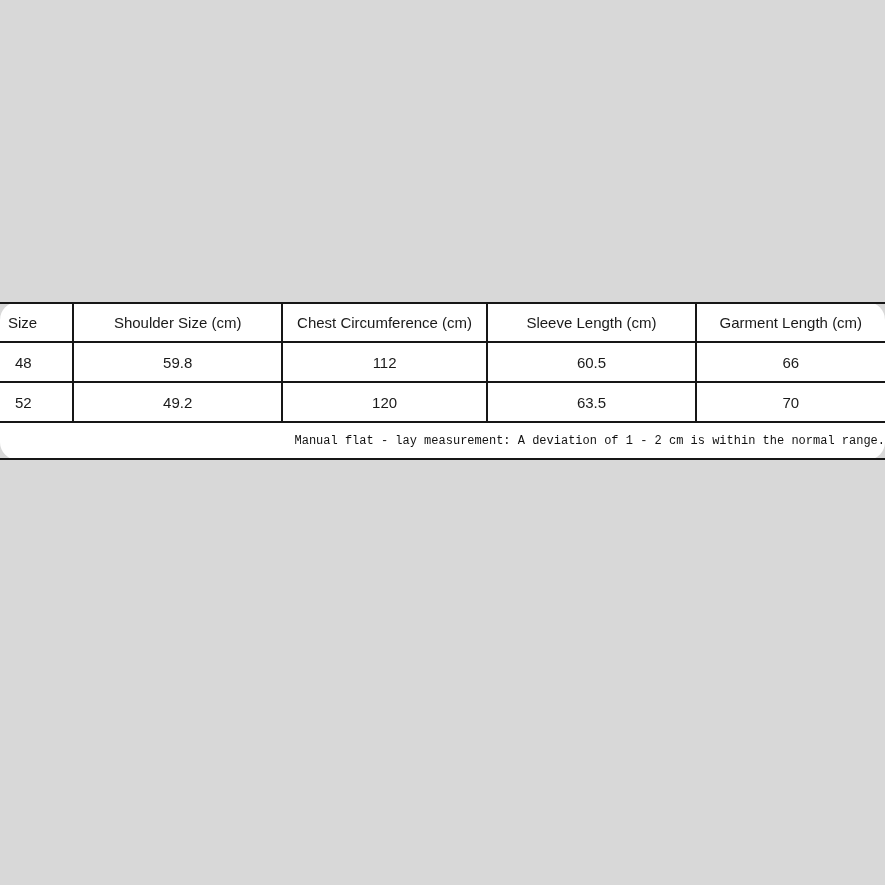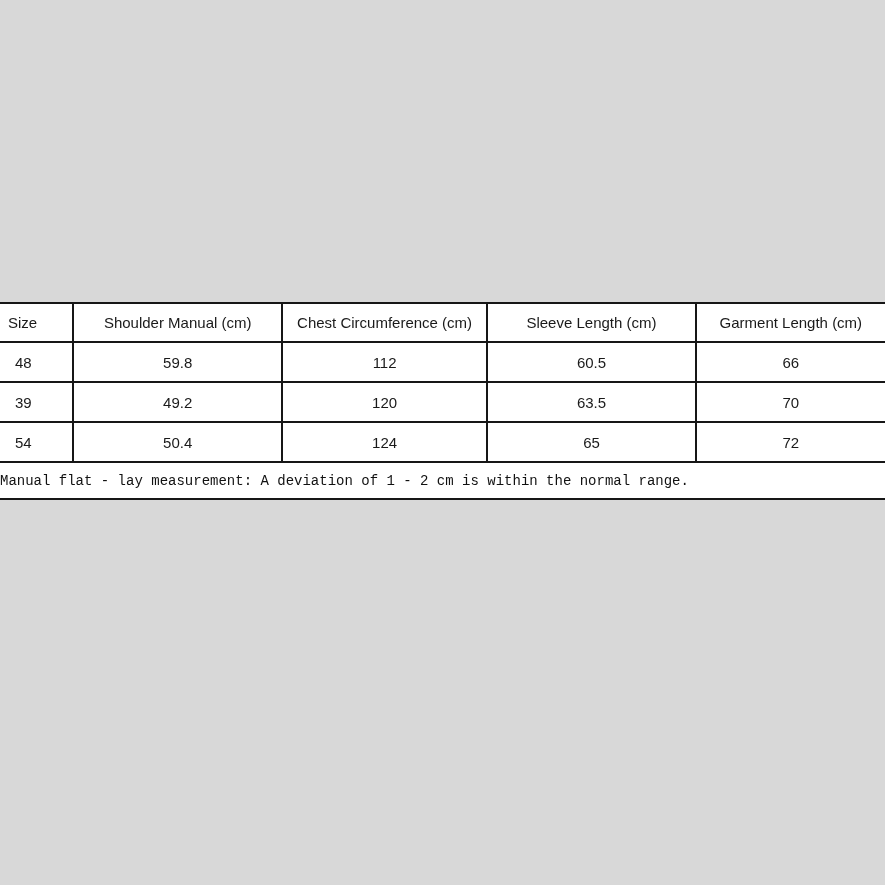--- a/index.html
+++ b/index.html
@@ -12,20 +12,21 @@
     overflow: hidden;
   }
   .spacer-top { height: 302px; }
   .spacer-bottom { height: 303px; }
   table.size-table {
     width: 885px;
     border-collapse: collapse;
     table-layout: fixed;
     background: #ffffff;
     font-size: 15px;
+    border-radius: 18px;
   }
   .size-table th, .size-table td {
     border-top: 2px solid #161616;
     border-bottom: 2px solid #161616;
     border-left: 2px solid #161616;
     border-right: 2px solid #161616;
     text-align: center;
     vertical-align: middle;
     font-weight: normal;
     padding: 0;
@@ -47,68 +48,61 @@
   }
   .size-table tbody td.cell-size {
     text-align: left;
     padding-left: 15px;
   }
   .size-table tfoot td.note-cell {
     height: 35px;
     border-left: none;
     border-right: none;
     font-family: "Liberation Mono", "DejaVu Sans Mono", monospace;
-    font-size: 14px;
+    font-size: 12px;
     color: #111111;
-    text-align: left;
+    text-align: right;
   }
 </style>
 </head>
 <body>
 
 <div class="spacer-top"></div>
 
 <table class="size-table">
   <colgroup>
     <col class="col-size">
     <col class="col-shoulder">
     <col class="col-chest">
     <col class="col-sleeve">
     <col class="col-garment">
   </colgroup>
   <thead>
     <tr>
       <th class="cell-size-head">Size</th>
-      <th>Shoulder Manual (cm)</th>
+      <th>Shoulder Size (cm)</th>
       <th>Chest Circumference (cm)</th>
       <th>Sleeve Length (cm)</th>
       <th>Garment Length (cm)</th>
     </tr>
   </thead>
   <tbody>
     <tr>
       <td class="cell-size">48</td>
       <td>59.8</td>
       <td>112</td>
       <td>60.5</td>
       <td>66</td>
     </tr>
     <tr>
-      <td class="cell-size">39</td>
+      <td class="cell-size">52</td>
       <td>49.2</td>
       <td>120</td>
       <td>63.5</td>
       <td>70</td>
-    </tr>
-    <tr>
-      <td class="cell-size">54</td>
-      <td>50.4</td>
-      <td>124</td>
-      <td>65</td>
-      <td>72</td>
     </tr>
   </tbody>
   <tfoot>
     <tr>
       <td class="note-cell" colspan="5">Manual flat - lay measurement: A deviation of 1 - 2 cm is within the normal range.</td>
     </tr>
   </tfoot>
 </table>
 
 <div class="spacer-bottom"></div>

